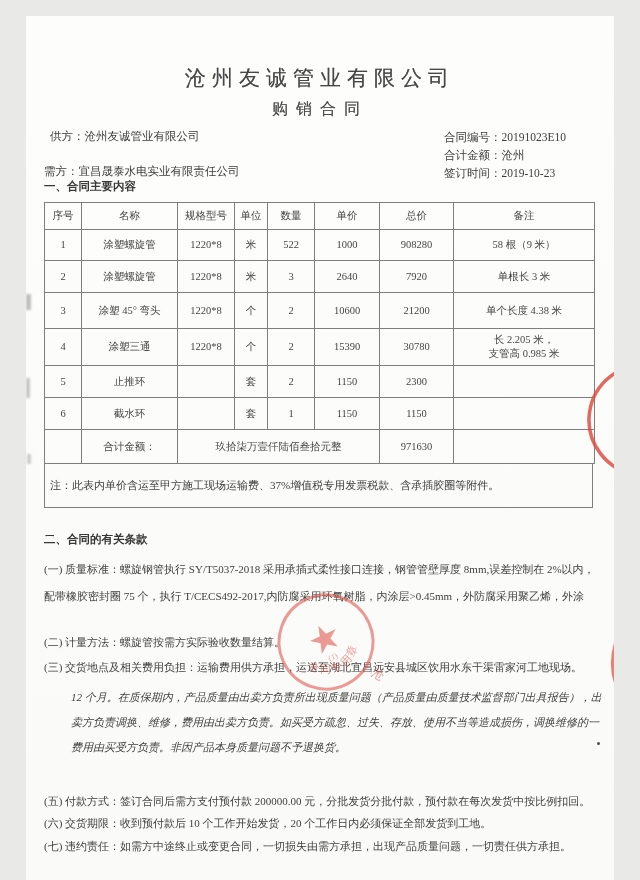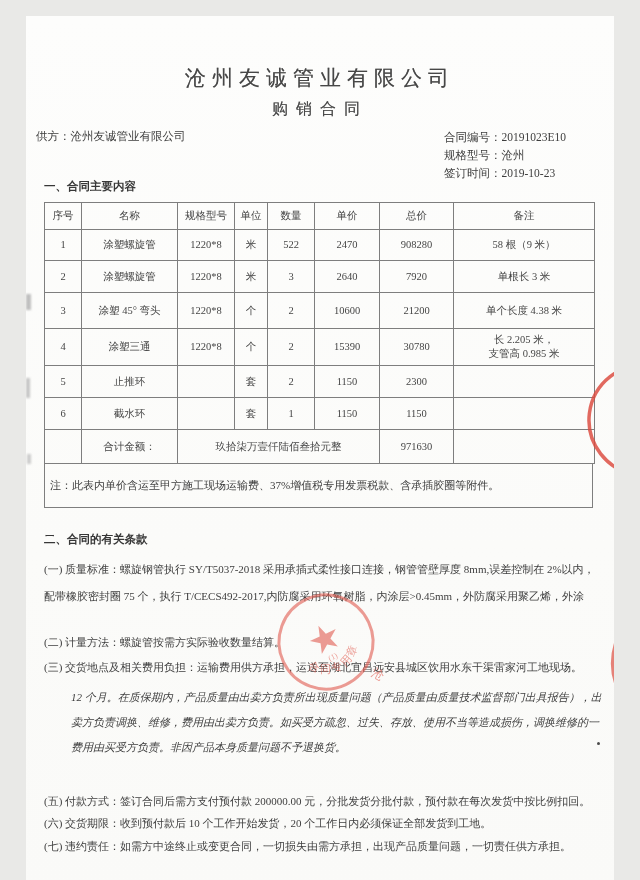--- a/index.html
+++ b/index.html
@@ -4,21 +4,21 @@
 <style>
   html,body{margin:0;padding:0;background:#e9e9e7;}
   .page{position:relative;width:588px;height:880px;margin:16px auto;overflow:hidden;
         background:linear-gradient(180deg,#fdfdfc 0%,#fbfbf9 60%,#fafaf8 100%);
         font-family:"Liberation Serif","DejaVu Serif",serif;color:#3d3d3d;}
   .abs{position:absolute;}
   .title{top:48px;left:-26px;width:640px;text-align:center;font-size:21px;letter-spacing:6px;color:#474747;
          text-shadow:0 0 .5px rgba(70,70,70,.6);}
   .subtitle{top:83px;left:-26px;width:640px;text-align:center;font-size:16px;letter-spacing:8px;color:#4a4a4a;
          text-shadow:0 0 .5px rgba(70,70,70,.6);}
-  .supplier{top:113px;left:10px;font-size:11.5px;}
+  .supplier{top:113px;left:24px;font-size:11.5px;}
   .buyer{top:148px;left:18px;font-size:11.5px;}
   .meta{top:112px;left:418px;font-size:11.5px;line-height:18px;}
   .sec1{top:163px;left:18px;font-size:11.5px;font-weight:700;color:#373737;font-family:Liberation Mono, monospace;}
   .sec2{top:516px;left:18px;font-size:11.5px;font-weight:700;color:#373737;}
   table.items{position:absolute;top:186px;left:18px;width:550px;border-collapse:collapse;table-layout:fixed;}
   table.items th,table.items td{border:1px solid #7e7e7e;font-weight:normal;text-align:center;
         font-size:10.5px;color:#454545;padding:0 2px;white-space:pre-line;line-height:14px;}
   .notebox{top:447px;left:18px;width:542px;height:43px;border:1px solid #7e7e7e;display:flex;align-items:center;
         padding-left:5px;font-size:11px;}
   .attach{top:497px;left:18px;font-size:11px;}
@@ -44,24 +44,25 @@
 </style>
 </head>
 <body>
 
 <div class="page">
 
   <div class="abs title">沧州友诚管业有限公司</div>
   <div class="abs subtitle">购销合同</div>
 
   <div class="abs supplier">供方：沧州友诚管业有限公司</div>
+  <div class="abs buyer">需方：宜昌晟泰水电实业有限责任公司</div>
 
   <div class="abs meta">
     <div>合同编号：20191023E10</div>
-    <div>规格型号：沧州</div>
+    <div>合计金额：沧州</div>
     <div>签订时间：2019-10-23</div>
   </div>
 
   <div class="abs sec1">一、合同主要内容</div>
 
   <table class="items">
     <colgroup>
       <col style="width:37px">
         <col style="width:96px">
         <col style="width:57px">
@@ -81,21 +82,21 @@
         <th>单价</th>
         <th>总价</th>
         <th>备注</th>
       </tr>
       <tr style="height:31px">
         <td>1</td>
         <td>涂塑螺旋管</td>
         <td>1220*8</td>
         <td>米</td>
         <td>522</td>
-        <td>2470</td>
+        <td>1000</td>
         <td>908280</td>
         <td>58 根（9 米）</td>
       </tr>
       <tr style="height:32px">
         <td>2</td>
         <td>涂塑螺旋管</td>
         <td>1220*8</td>
         <td>米</td>
         <td>3</td>
         <td>2640</td>

